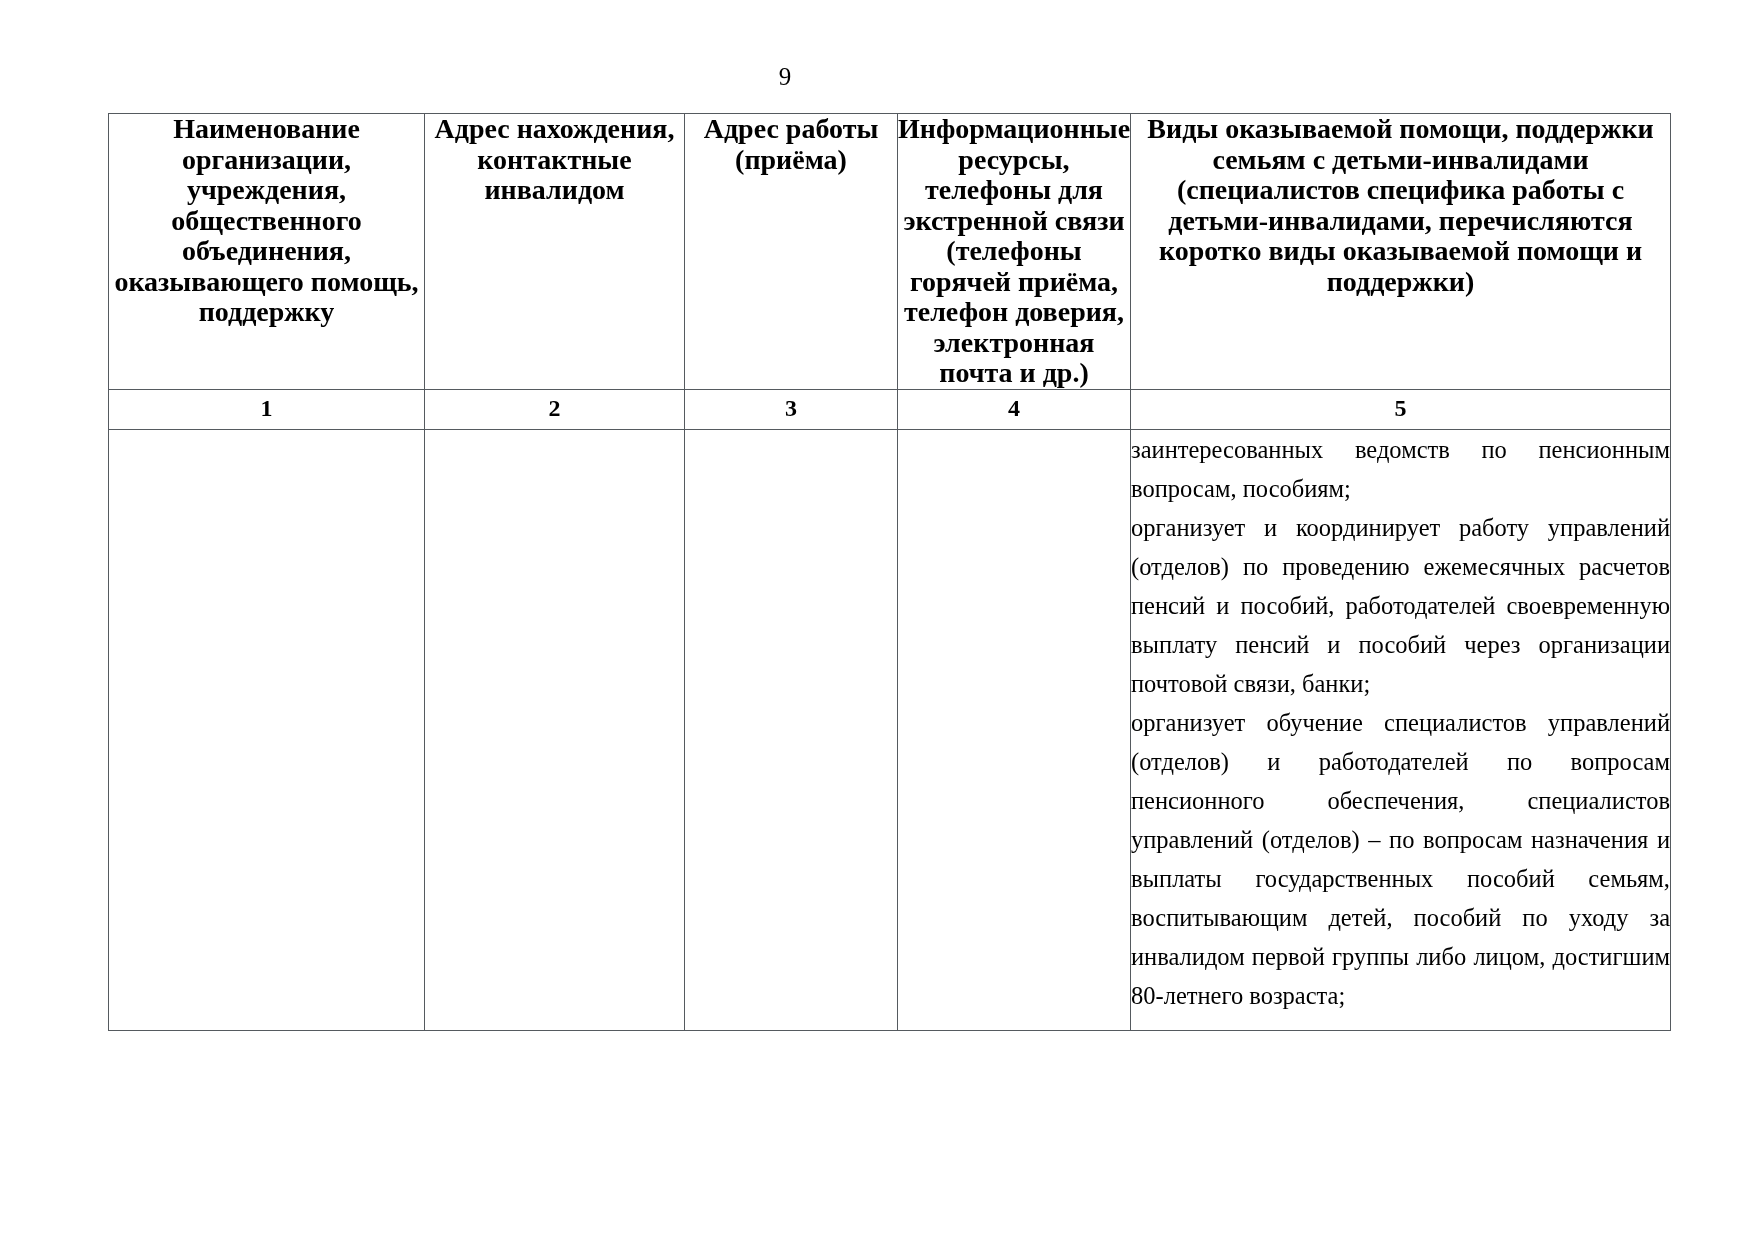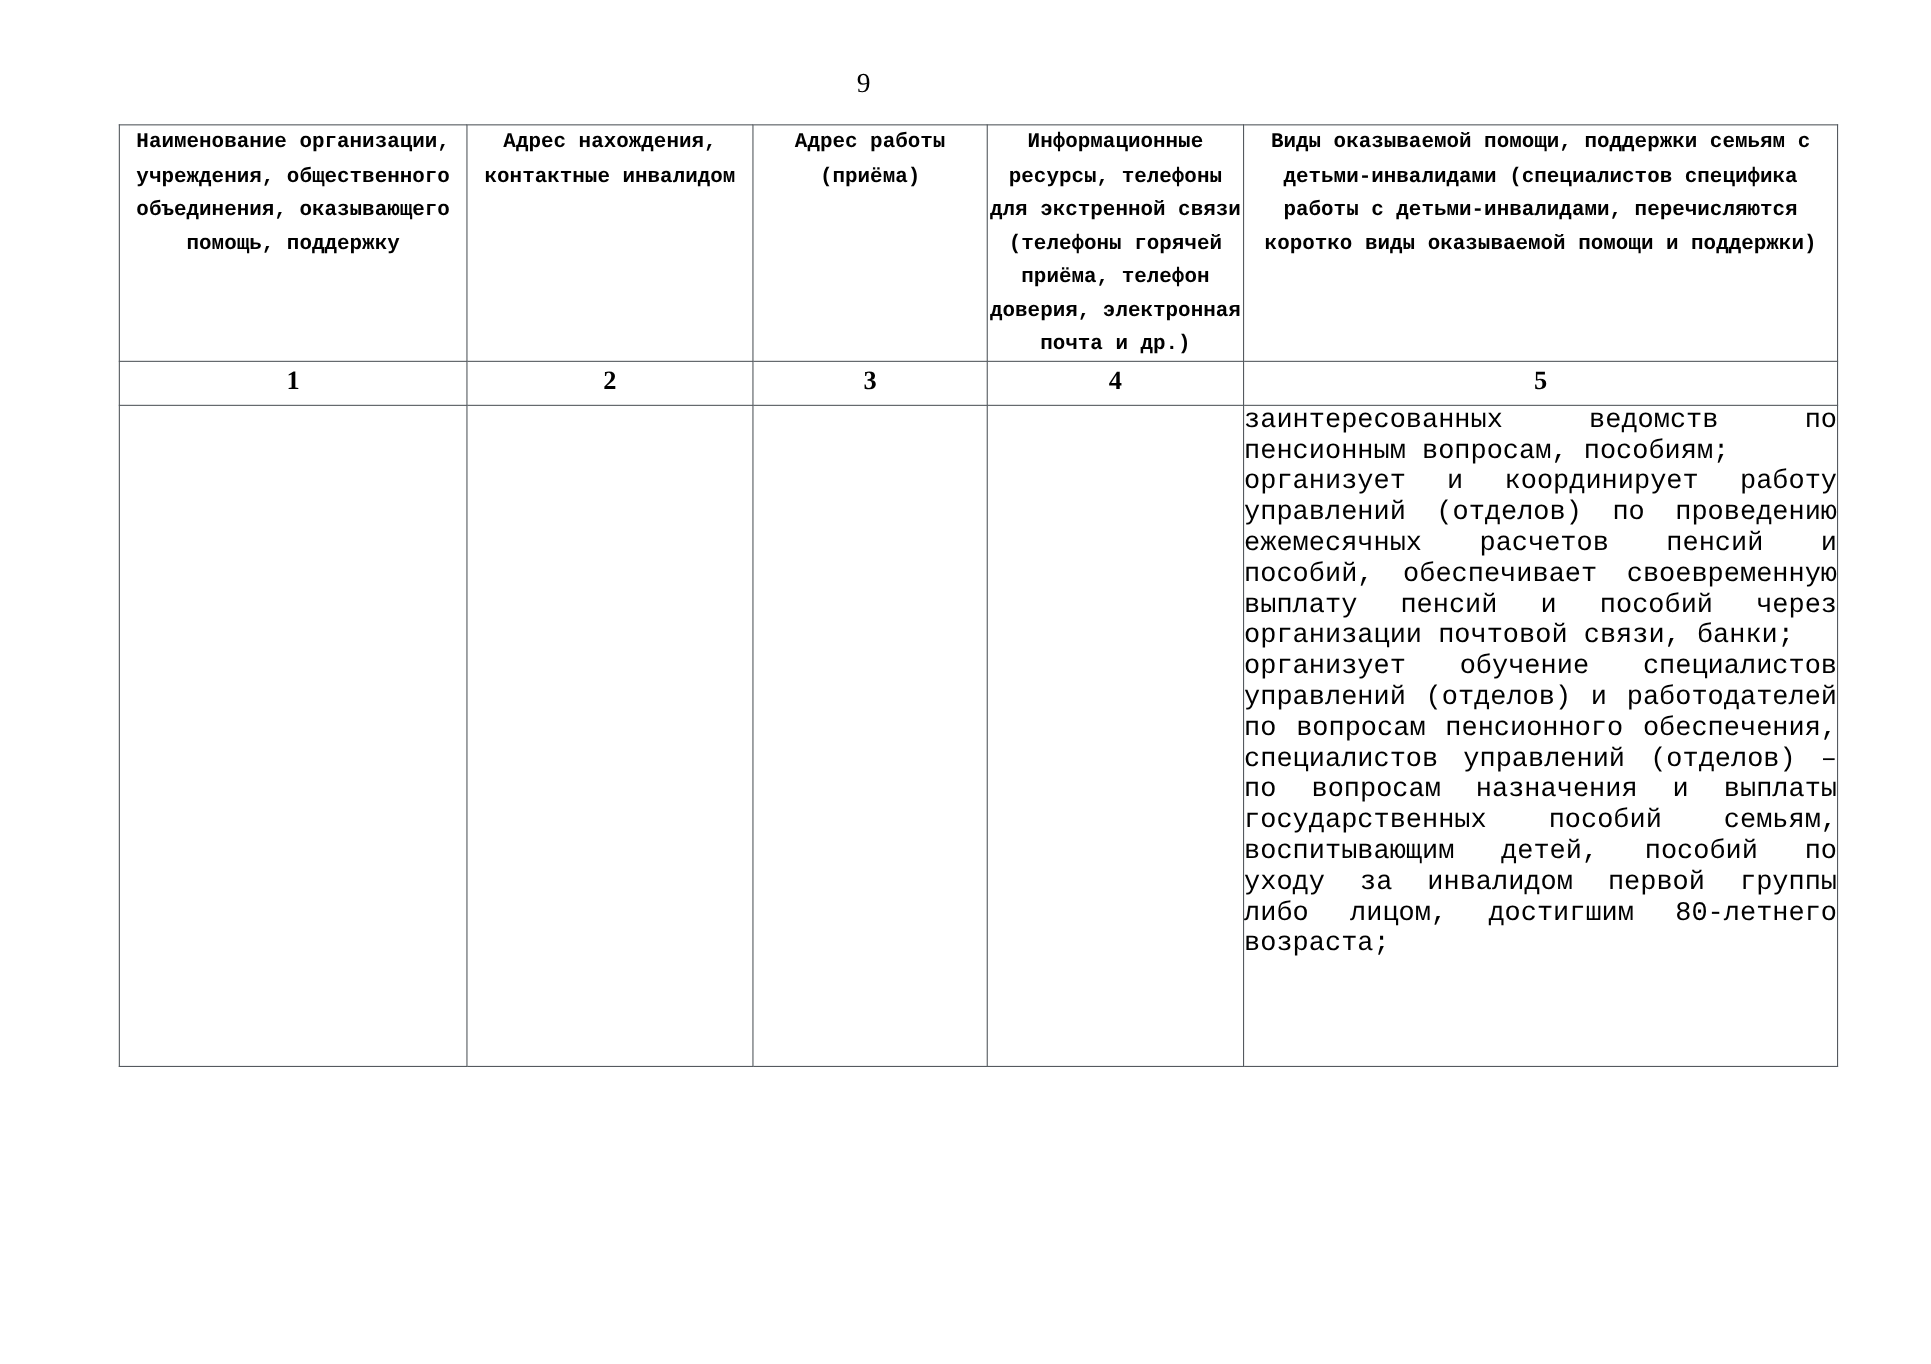--- a/index.html
+++ b/index.html
@@ -54,25 +54,25 @@
   
   .c1 { width: 316px; }
   .c2 { width: 260px; }
   .c3 { width: 213px; }
   .c4 { width: 233px; }
   .c5 { width: 540px; }
 
   
   .hdr {
     font-weight: bold;
-    font-size: 19px;
+    font-size: 28px;
     line-height: 30.5px;
     text-align: center;
     padding: 8px 6px 10px 6px;
-    font-family: Liberation Mono, monospace;
+    font-family: Liberation Serif, serif;
   }
   .hdr-c5 {
     padding-left: 10px;
     padding-right: 10px;
   }
 
   
   .numrow td {
     text-align: center;
     font-weight: bold;
@@ -83,24 +83,24 @@
 
   
   .bodyrow td {
     height: 600px;
   }
   .body-cell-5 {
     padding: 8px 14px 10px 10px;
   }
   .body-text {
     font-size: 24.5px;
-    line-height: 28px;
+    line-height: 39px;
     text-align: justify;
     text-align-last: left;
-    font-family: Liberation Mono, monospace;
+    font-family: Liberation Serif, serif;
     hyphens: none;
   }
   .body-text p {
     margin: 0;
     text-align: justify;
   }
   .body-text p.last-left {
     text-align: justify;
   }
   .empty-cell { }
@@ -136,21 +136,21 @@
         <td>5</td>
       </tr>
       <tr class="bodyrow">
         <td class="empty-cell"></td>
         <td class="empty-cell"></td>
         <td class="empty-cell"></td>
         <td class="empty-cell"></td>
         <td class="body-cell-5">
           <div class="body-text">
             <p>заинтересованных ведомств по пенсионным вопросам, пособиям;</p>
-            <p>организует и координирует работу управлений (отделов) по проведению ежемесячных расчетов пенсий и пособий, обеспечивает своевременную выплату пенсий и пособий через организации почтовой связи, банки;</p>
+            <p>организует и координирует работу управлений (отделов) по проведению ежемесячных расчетов пенсий и пособий, работодателей своевременную выплату пенсий и пособий через организации почтовой связи, банки;</p>
             <p class="last-left">организует обучение специалистов управлений (отделов) и работодателей по вопросам пенсионного обеспечения, специалистов управлений (отделов) – по вопросам назначения и выплаты государственных пособий семьям, воспитывающим детей, пособий по уходу за инвалидом первой группы либо лицом, достигшим 80-летнего возраста;</p>
           </div>
         </td>
       </tr>
     </tbody>
   </table>
 
 </div>
 
 </body></html>

